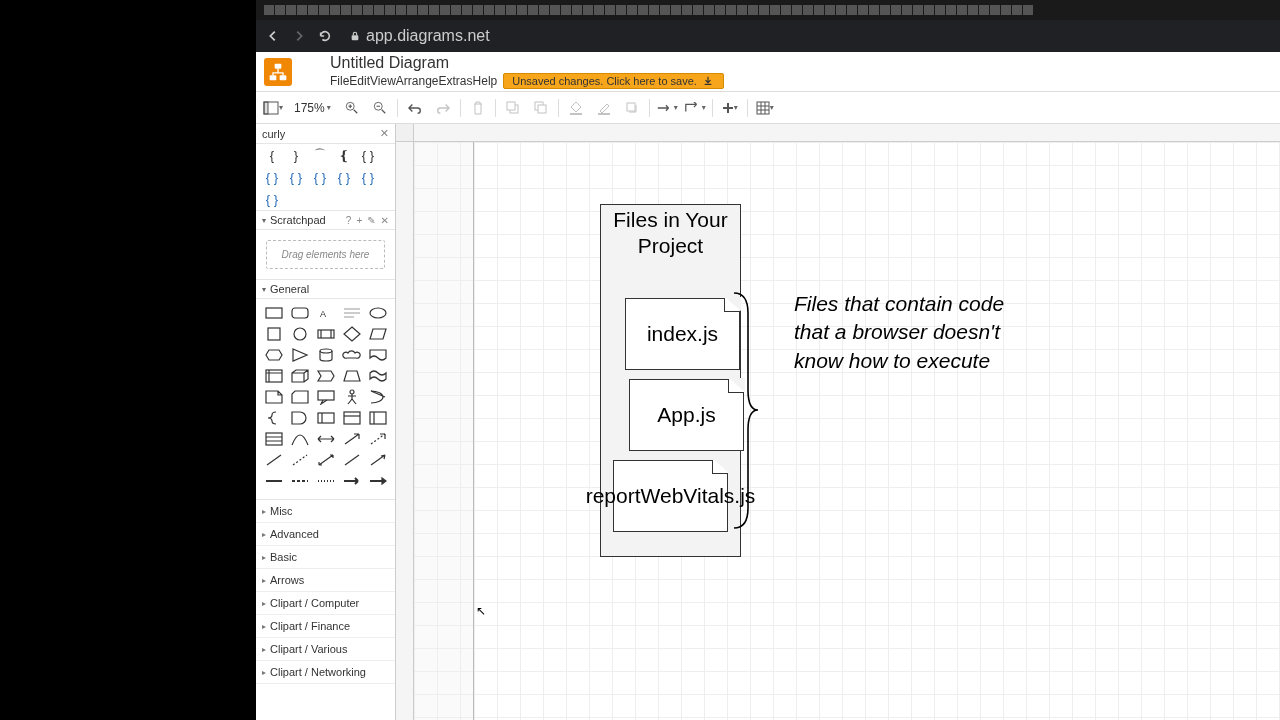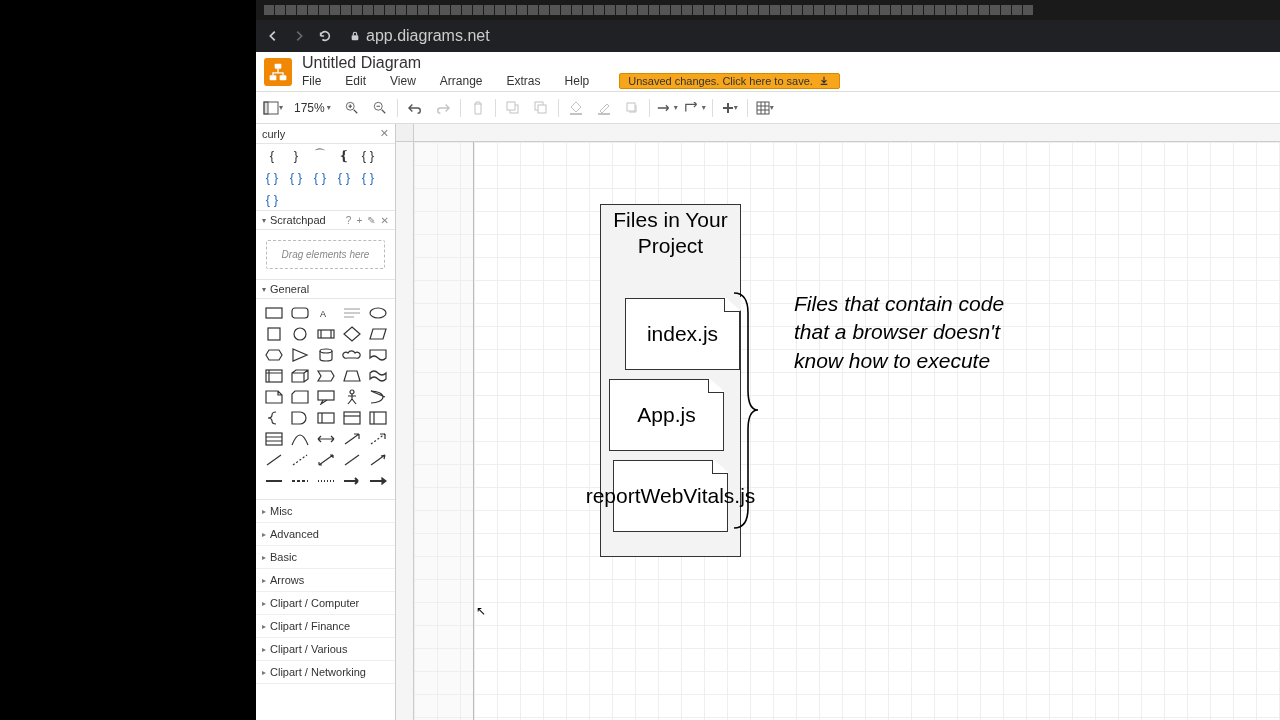--- a/index.html
+++ b/index.html
@@ -10,23 +10,23 @@
 .tabs-strip { height: 20px; background: #1a1a1a; display: flex; gap: 1px; padding-left: 8px; align-items: center; overflow: hidden; }
 .tab-icon { width: 10px; height: 10px; background: #555; flex-shrink: 0; }
 .addr-bar { height: 32px; background: #202124; display: flex; align-items: center; gap: 8px; padding: 0 8px; color: #ccc; }
 .nav-btn { width: 18px; height: 18px; display: flex; align-items: center; justify-content: center; color: #ccc; cursor: pointer; }
 .addr-field { flex: 0 0 auto; display: flex; align-items: center; gap: 6px; background: #202124; border-radius: 12px; padding: 2px 8px; color: #ccc; font-size: 16px; }
 .lock-ico { width: 10px; height: 10px; }
 .app { flex: 1; background: #fff; display: flex; flex-direction: column; }
 .app-header { display: flex; align-items: center; height: 40px; padding: 0 8px; border-bottom: 1px solid #ddd; gap: 10px; }
 .app-logo { width: 28px; height: 28px; background: #f08705; border-radius: 3px; display: flex; align-items: center; justify-content: center; }
 .app-logo svg { width: 20px; height: 20px; }
-.app-titlewrap { display: flex; flex-direction: column; }
+.app-titlewrap { display: flex; flex-direction: column; margin-left: 28px; }
 .app-title { font-size: 16px; color: #333; font-weight: 400; }
-.app-menu { display: flex; gap: 24px; font-size: 12px; color: #333; margin-top: 1px; align-items: center; }
+.app-menu { display: flex; gap: 0; font-size: 12px; color: #333; margin-top: 1px; align-items: center; }
 .menu-item { cursor: pointer; }
 .unsaved-warn { background: #f7a61b; border: 1px solid #d68a00; color: #333; font-size: 11px; padding: 1px 10px 1px 8px; border-radius: 2px; margin-left: 6px; display: flex; align-items: center; gap: 6px; }
 .app-toolbar { display: flex; align-items: center; height: 32px; border-bottom: 1px solid #ddd; padding: 0 6px; gap: 6px; }
 .tool { width: 22px; height: 22px; display: flex; align-items: center; justify-content: center; color: #555; cursor: pointer; }
 .tool.disabled { opacity: .35; cursor: default; }
 .zoom-box { display: flex; align-items: center; gap: 2px; font-size: 12px; color: #333; padding: 0 3px; border: 1px solid transparent; }
 .tool-sep { width: 1px; height: 18px; background: #ddd; }
 .dd-caret { font-size: 8px; color: #666; }
 .workspace { flex: 1; display: flex; overflow: hidden; }
 .sidebar { width: 140px; border-right: 1px solid #ccc; background: #fff; display: flex; flex-direction: column; overflow: hidden; }
@@ -61,21 +61,21 @@
 .outside-left { position: absolute; top: 0; left: 0; width: 60px; height: 100%; background: #fafafa;
   background-image: linear-gradient(#eee 1px, transparent 1px), linear-gradient(90deg, #eee 1px, transparent 1px);
   background-size: 23px 23px; }
 .diagram { position: absolute; top: 62px; left: 186px; }
 .container-box { position: absolute; top: 0; left: 0; width: 141px; height: 353px; background: #f3f3f3; border: 1px solid #333; }
 .container-title { text-align: center; font-size: 21px; font-weight: 400; color: #000; padding: 2px 2px 6px 2px; line-height: 1.25; }
 .note-shape { position: absolute; background: #fff; border: 1px solid #333; width: 115px; display: flex; align-items: center; justify-content: center; font-size: 21px; color: #000; }
 .note-corner { position: absolute; top: -1px; right: -1px; width: 16px; height: 14px; background: #fff; border-left: 1px solid #333; border-bottom: 1px solid #333; }
 .note-corner::before { content: ""; position: absolute; top: -1px; right: -1px; width: 0; height: 0; border-left: 16px solid transparent; border-top: 14px solid #f3f3f3; }
 .note1 { top: 94px; left: 25px; height: 72px; }
-.note2 { top: 175px; left: 9px; height: 72px; }
+.note2 { top: 175px; left: 29px; height: 72px; }
 .note3 { top: 256px; left: 13px; height: 72px; font-size: 21px; text-align: center; line-height: 1.2; }
 .brace { position: absolute; top: 88px; left: 128px; width: 30px; height: 237px; }
 .annotation { position: absolute; top: 148px; left: 380px; width: 235px; font-style: italic; font-size: 21px; color: #000; line-height: 1.35; }
 .cursor-pt { position: absolute; top: 462px; left: 62px; font-size: 12px; color: #000; }
 </style>
 </head>
 <body>
 
 <div class="screen">
   <div class="black-left"></div>

